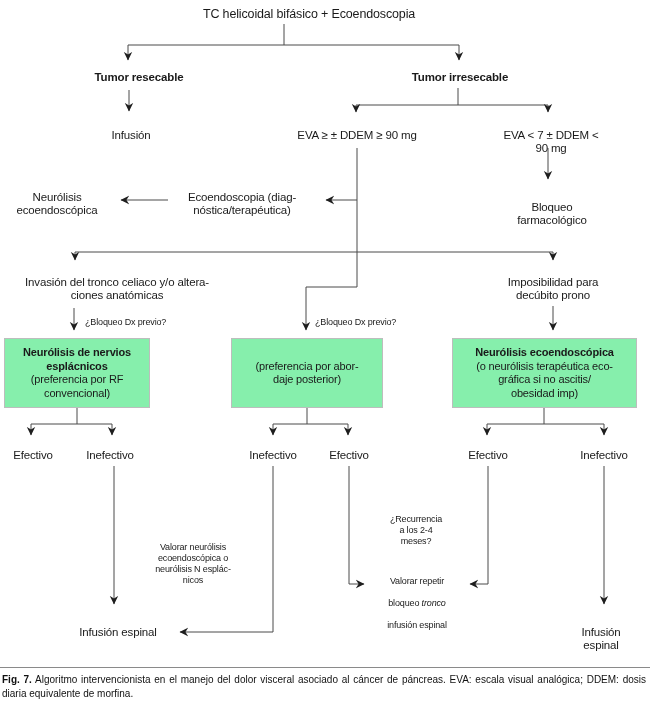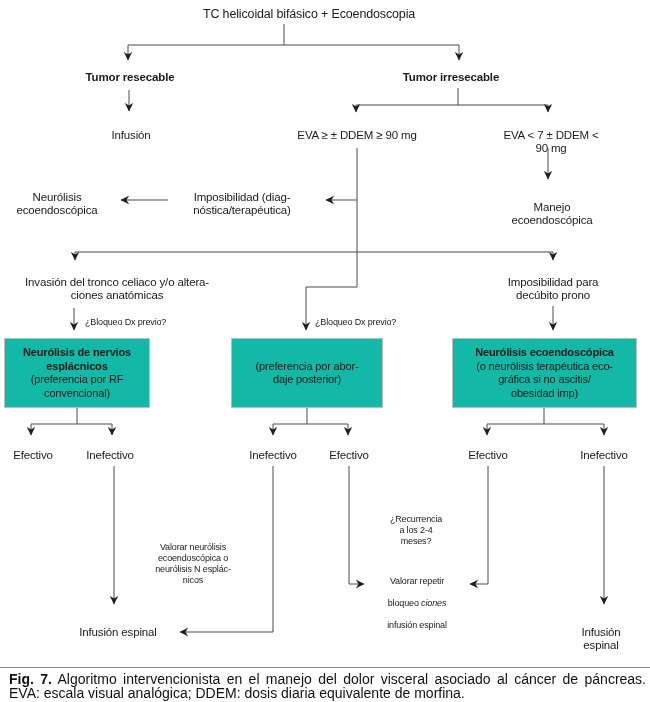--- a/index.html
+++ b/index.html
@@ -1,30 +1,30 @@
 <!DOCTYPE html>
 <html><head>
 <meta charset="utf-8">
 <style>
   html,body{margin:0;padding:0;background:#ffffff;}
   #fig{position:relative;width:650px;height:702px;background:#fff;
        font-family:"Liberation Sans","DejaVu Sans",sans-serif;color:#1a1a1a;overflow:hidden;}
   svg.wires{position:absolute;left:0;top:0;width:650px;height:702px;}
   .lbl{position:absolute;font-size:11.5px;line-height:13px;white-space:pre-line;
        text-align:center;transform:translateX(-50%);letter-spacing:-0.15px;}
-  .bold{font-weight:bold;}
+  .bold{font-weight:bold;margin-left:9px;}
   .small{font-size:9px;line-height:11px;}
   .left-anchored{transform:none;text-align:left;}
-  .gbox{position:absolute;top:338px;height:70px;background:#14b8a6;border:1px solid #bdbdbd;
+  .gbox{position:absolute;top:338px;height:70px;background:#86efac;border:1px solid #bdbdbd;
         box-sizing:border-box;display:flex;flex-direction:column;justify-content:center;
         text-align:center;font-size:11px;line-height:13.5px;letter-spacing:-0.15px;}
   .gbox .b{font-weight:bold;white-space:pre-line;}
   .gbox .n{white-space:pre-line;}
   .rule{position:absolute;left:0;right:0;top:667px;border-top:1px solid #8a8a8a;}
-  .caption{position:absolute;left:9px;right:4px;top:673px;font-size:14px;line-height:13.5px;
+  .caption{position:absolute;left:2px;right:4px;top:673px;font-size:10px;line-height:13.5px;
            text-align:justify;color:#111;}
   .caption .fl{font-weight:bold;}
   i{font-style:italic;}
 </style>
 </head>
 <body>
 
 <div id="fig">
 
   <svg class="wires" viewBox="0 0 650 702" xmlns="http://www.w3.org/2000/svg">
@@ -78,23 +78,23 @@
 
   <div class="lbl bold" style="left:130px;top:71px;">Tumor resecable</div>
   <div class="lbl bold" style="left:451px;top:71px;">Tumor irresecable</div>
 
   <div class="lbl" style="left:131px;top:129px;">Infusión</div>
   <div class="lbl" style="left:357px;top:129px;">EVA ≥ ± DDEM ≥ 90 mg</div>
   <div class="lbl" style="left:551px;top:129px;text-align:center;">EVA &lt; 7 ± DDEM &lt; 90 mg</div>
 
   <div class="lbl" style="left:57px;top:191px;">Neurólisis
 ecoendoscópica</div>
-  <div class="lbl" style="left:242px;top:191px;">Imposibilidad (diag-
+  <div class="lbl" style="left:242px;top:191px;">Ecoendoscopia (diag-
 nóstica/terapéutica)</div>
-  <div class="lbl" style="left:552px;top:201px;">Manejo ecoendoscópica</div>
+  <div class="lbl" style="left:552px;top:201px;">Bloqueo farmacológico</div>
 
   <div class="lbl" style="left:117px;top:276px;">Invasión del tronco celiaco y/o altera-
 ciones anatómicas</div>
   <div class="lbl" style="left:553px;top:276px;">Imposibilidad para
 decúbito prono</div>
   <div class="lbl small left-anchored" style="left:85px;top:317px;">¿Bloqueo Dx previo?</div>
   <div class="lbl small left-anchored" style="left:315px;top:317px;">¿Bloqueo Dx previo?</div>
 
   <div class="gbox" style="left:4px;width:146px;">
     <div class="b">Neurólisis de nervios
@@ -122,21 +122,21 @@
 
   <div class="lbl small" style="left:193px;top:542px;">Valorar neurólisis
 ecoendoscópica o
 neurólisis N esplác-
 nicos</div>
   <div class="lbl small" style="left:416px;top:514px;">¿Recurrencia
 a los 2-4
 meses?</div>
   <div class="lbl small" style="left:417px;top:565px;">
     <span>Valorar repetir</span><br>
-    <span><span>bloqueo </span><i>ciones</i></span><br>
+    <span><span>bloqueo </span><i>tronco</i></span><br>
     <span>infusión espinal</span>
   </div>
 
   <div class="lbl" style="left:118px;top:626px;">Infusión espinal</div>
   <div class="lbl" style="left:601px;top:626px;">Infusión espinal</div>
 
   <div class="rule"></div>
   <div class="caption">
     <span class="fl">Fig. 7.</span>
     <span>Algoritmo intervencionista en el manejo del dolor visceral asociado al cáncer de páncreas. EVA: escala visual analógica; DDEM: dosis diaria equivalente de morfina.</span>

